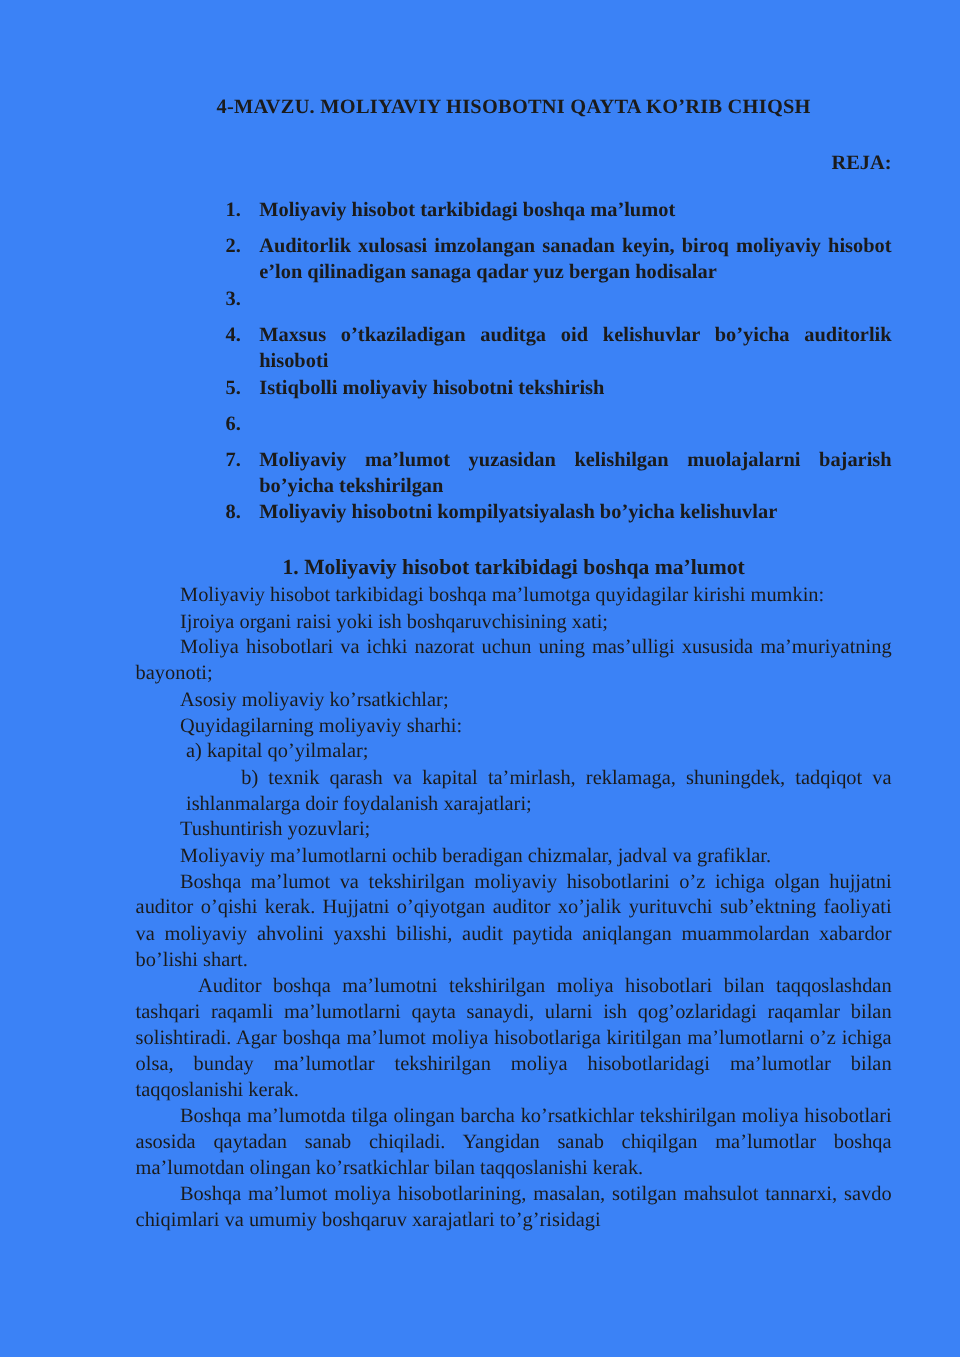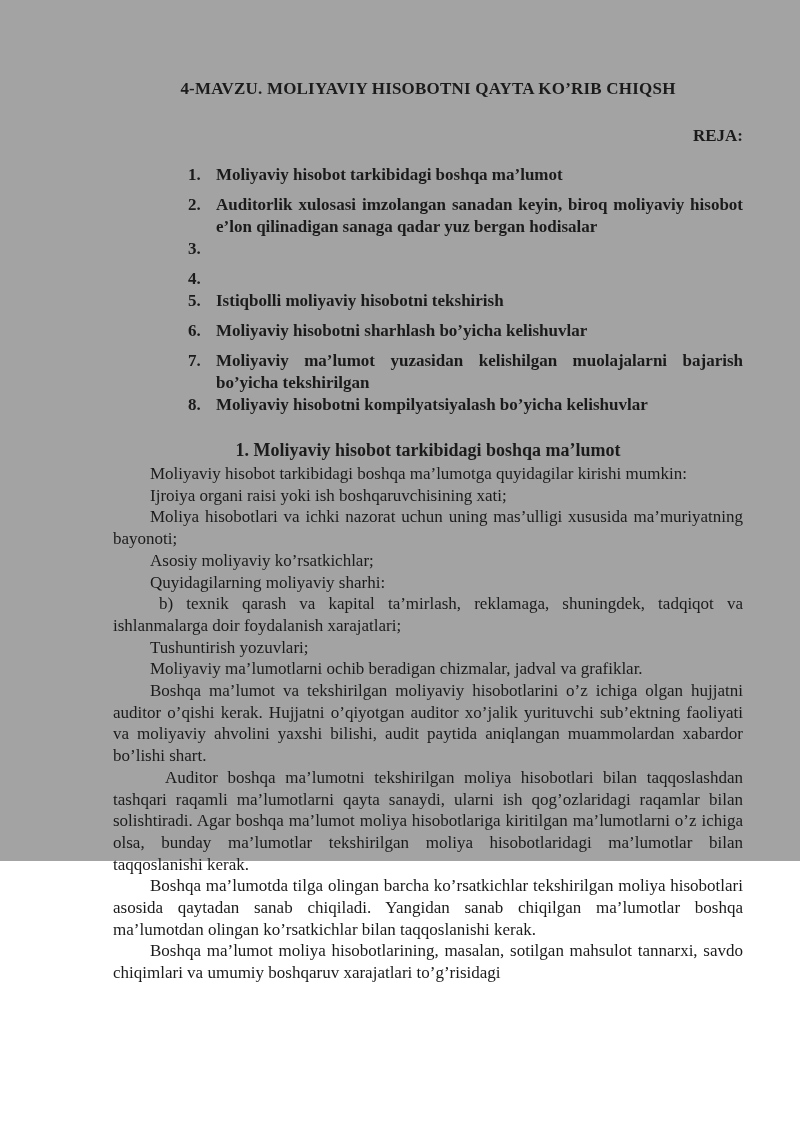--- a/index.html
+++ b/index.html
@@ -2,21 +2,21 @@
 <html><head>
 <meta charset="utf-8">
 <style>
   html, body { margin: 0; padding: 0; background: #ffffff; }
   body {
     width: 800px; height: 1131px;
     font-family: "Liberation Serif", serif;
     color: #1b1b1b;
     overflow: hidden;
   }
-  .page { position: relative; width: 800px; height: 861px; background: #a3a3a3; }
+  .page { position: relative; width: 800px; height: 1131px; background: #3b82f6; }
   .content { position: absolute; left: 113px; top: 78px; width: 630px; }
 
   .doc-title {
     font-size: 17px; font-weight: bold; text-align: center;
     line-height: 22px; letter-spacing: 0.2px;
   }
   .plan-heading {
     font-size: 17px; font-weight: bold; text-align: right;
     line-height: 22px; margin-top: 25px;
   }
@@ -28,21 +28,21 @@
   ol.plan li.sp { margin-bottom: 8px; }
 
   .section-heading {
     font-size: 18px; font-weight: bold; text-align: center;
     line-height: 22px; margin-top: 23px;
   }
 
   .body-text { margin-top: 2px; font-size: 17px; line-height: 21.7px; }
   .body-text p { margin: 0; text-align: justify; text-indent: 37px; }
   .body-text p.ind-a  { text-indent: 42px; }
-  .body-text p.ind-b  { text-indent: 46px; }
+  .body-text p.ind-b  { text-indent: 46px; margin-left: 42px; }
   .body-text p.ind-lg { text-indent: 52px; }
 </style>
 </head>
 <body>
 
 <div class="page">
   <div class="content">
 
     <div class="doc-title">4-MAVZU. MOLIYAVIY HISOBOTNI QAYTA KO’RIB CHIQSH</div>
 
@@ -55,47 +55,48 @@
         </li>
       <li>
           <span class="num">2.</span>
           <span class="txt">Auditorlik xulosasi imzolangan sanadan keyin, biroq moliyaviy hisobot e’lon qilinadigan sanaga qadar yuz bergan hodisalar</span>
         </li>
       <li class="sp">
           <span class="num">3.</span>
         </li>
       <li>
           <span class="num">4.</span>
+          <span class="txt">Maxsus o’tkaziladigan auditga oid kelishuvlar bo’yicha auditorlik hisoboti</span>
         </li>
       <li class="sp">
           <span class="num">5.</span>
           <span class="txt">Istiqbolli moliyaviy hisobotni tekshirish</span>
         </li>
       <li class="sp">
           <span class="num">6.</span>
-          <span class="txt">Moliyaviy hisobotni sharhlash bo’yicha kelishuvlar</span>
         </li>
       <li>
           <span class="num">7.</span>
           <span class="txt">Moliyaviy ma’lumot yuzasidan kelishilgan muolajalarni bajarish bo’yicha tekshirilgan</span>
         </li>
       <li>
           <span class="num">8.</span>
           <span class="txt">Moliyaviy hisobotni kompilyatsiyalash bo’yicha kelishuvlar</span>
         </li>
     </ol>
 
     <div class="section-heading">1. Moliyaviy hisobot tarkibidagi boshqa ma’lumot</div>
 
     <div class="body-text">
       <p>Moliyaviy hisobot tarkibidagi boshqa ma’lumotga quyidagilar kirishi mumkin:</p>
       <p>Ijroiya organi raisi yoki ish boshqaruvchisining xati;</p>
       <p>Moliya hisobotlari va ichki nazorat uchun uning mas’ulligi xususida ma’muriyatning bayonoti;</p>
       <p>Asosiy moliyaviy ko’rsatkichlar;</p>
       <p>Quyidagilarning moliyaviy sharhi:</p>
+      <p class="ind-a">a) kapital qo’yilmalar;</p>
       <p class="ind-b">b) texnik qarash va kapital ta’mirlash, reklamaga, shuningdek, tadqiqot va ishlanmalarga doir foydalanish xarajatlari;</p>
       <p>Tushuntirish yozuvlari;</p>
       <p>Moliyaviy ma’lumotlarni ochib beradigan chizmalar, jadval va grafiklar.</p>
       <p>Boshqa ma’lumot va tekshirilgan moliyaviy hisobotlarini o’z ichiga olgan hujjatni auditor o’qishi kerak. Hujjatni o’qiyotgan auditor xo’jalik yurituvchi sub’ektning faoliyati va moliyaviy ahvolini yaxshi bilishi, audit paytida aniqlangan muammolardan xabardor bo’lishi shart.</p>
       <p class="ind-lg">Auditor boshqa ma’lumotni tekshirilgan moliya hisobotlari bilan taqqoslashdan tashqari raqamli ma’lumotlarni qayta sanaydi, ularni ish qog’ozlaridagi raqamlar bilan solishtiradi. Agar boshqa ma’lumot moliya hisobotlariga kiritilgan ma’lumotlarni o’z ichiga olsa, bunday ma’lumotlar tekshirilgan moliya hisobotlaridagi ma’lumotlar bilan taqqoslanishi kerak.</p>
       <p>Boshqa ma’lumotda tilga olingan barcha ko’rsatkichlar tekshirilgan moliya hisobotlari asosida qaytadan sanab chiqiladi.  Yangidan sanab chiqilgan ma’lumotlar boshqa ma’lumotdan olingan ko’rsatkichlar bilan taqqoslanishi kerak.</p>
       <p>Boshqa ma’lumot moliya hisobotlarining, masalan, sotilgan mahsulot tannarxi, savdo chiqimlari va umumiy boshqaruv xarajatlari to’g’risidagi</p>
     </div>
 
   </div>

